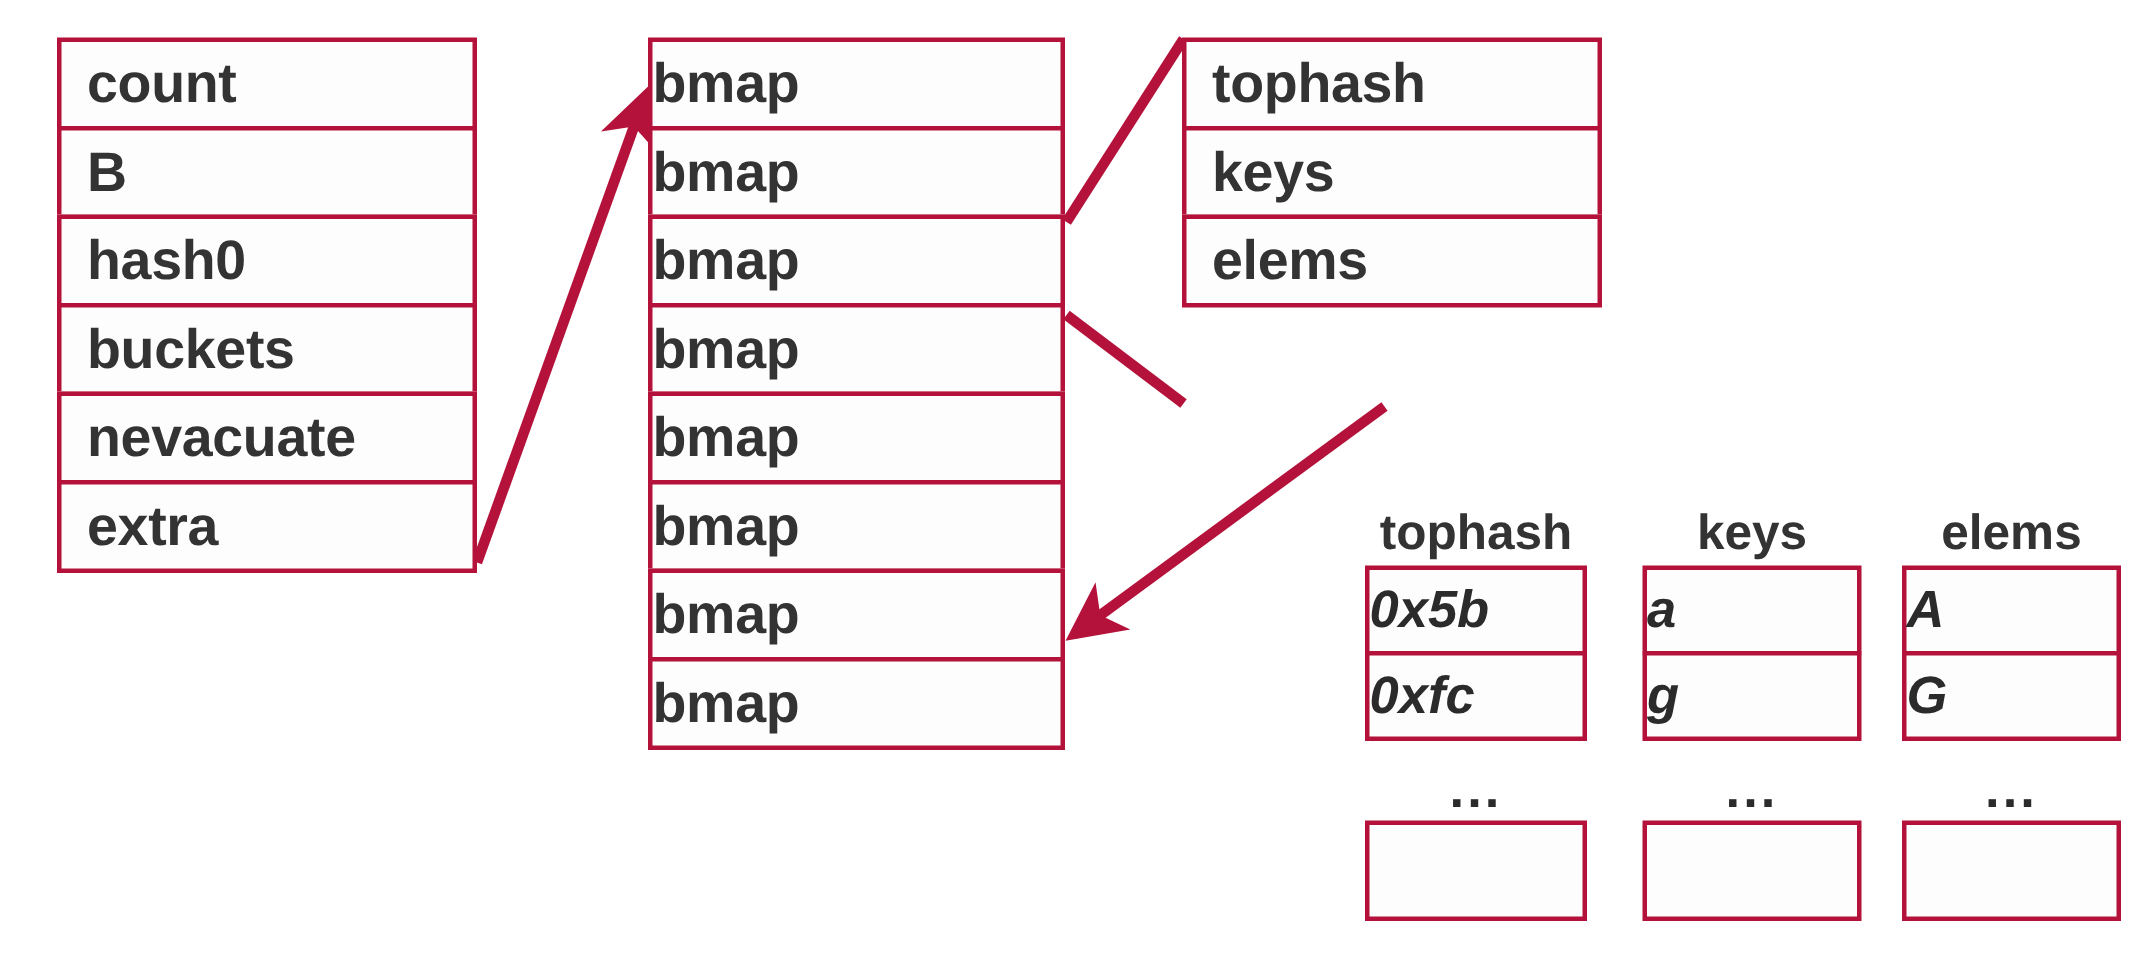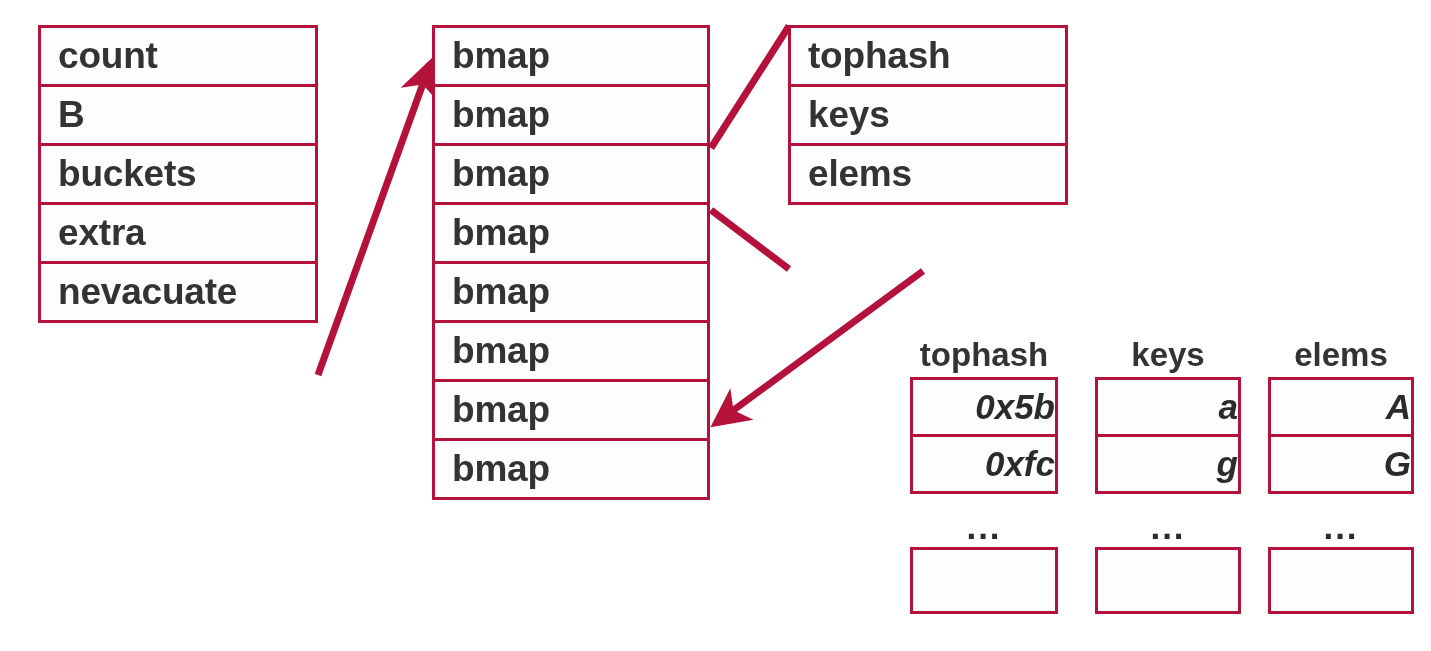--- a/index.html
+++ b/index.html
@@ -41,21 +41,21 @@
   }
 
   
   #hmap-struct { left: 38px; top: 25px; width: 280px; }
   #hmap-struct .cell { height: 62px; }
   #hmap-struct .label { font-size: 37px; padding-left: 17px; }
 
   
   #bmap-array { left: 432px; top: 25px; width: 278px; }
   #bmap-array .cell { height: 62px; }
-  #bmap-array .label { font-size: 37px; padding-left: 17px; }
+  #bmap-array .label { font-size: 37px; }
 
   
   #bmap-detail { left: 788px; top: 25px; width: 280px; }
   #bmap-detail .cell { height: 62px; }
   #bmap-detail .label { font-size: 37px; padding-left: 17px; }
 
   
   .data-col {
     position: absolute;
     top: 336px;
@@ -68,21 +68,21 @@
     line-height: 38px;
     height: 44px;
   }
   .data-col .data-box {
     box-sizing: border-box;
     border: 3px solid #b4123a;
     height: 60px;
     margin-top: -3px;
     display: flex;
     align-items: center;
-    justify-content: flex-end;
+    justify-content: flex-start;
     background: #fdfdfd;
   }
   .data-col .data-box:first-of-type { margin-top: 0; }
   .data-col .data-value {
     font-size: 35px;
     font-weight: bold;
     font-style: italic;
     color: #2b2b2b;
   }
   .data-col .ellipsis {
@@ -136,27 +136,30 @@
   </svg>
 
   <div class="struct" id="hmap-struct">
     <div class="cell">
       <span class="label">count</span>
     </div>
     <div class="cell">
       <span class="label">B</span>
     </div>
     <div class="cell">
+      <span class="label">hash0</span>
+    </div>
+    <div class="cell">
       <span class="label">buckets</span>
     </div>
     <div class="cell">
+      <span class="label">nevacuate</span>
+    </div>
+    <div class="cell">
       <span class="label">extra</span>
-    </div>
-    <div class="cell">
-      <span class="label">nevacuate</span>
     </div>
   </div>
 
   <div class="struct" id="bmap-array">
     <div class="cell">
       <span class="label">bmap</span>
     </div>
     <div class="cell">
       <span class="label">bmap</span>
     </div>

